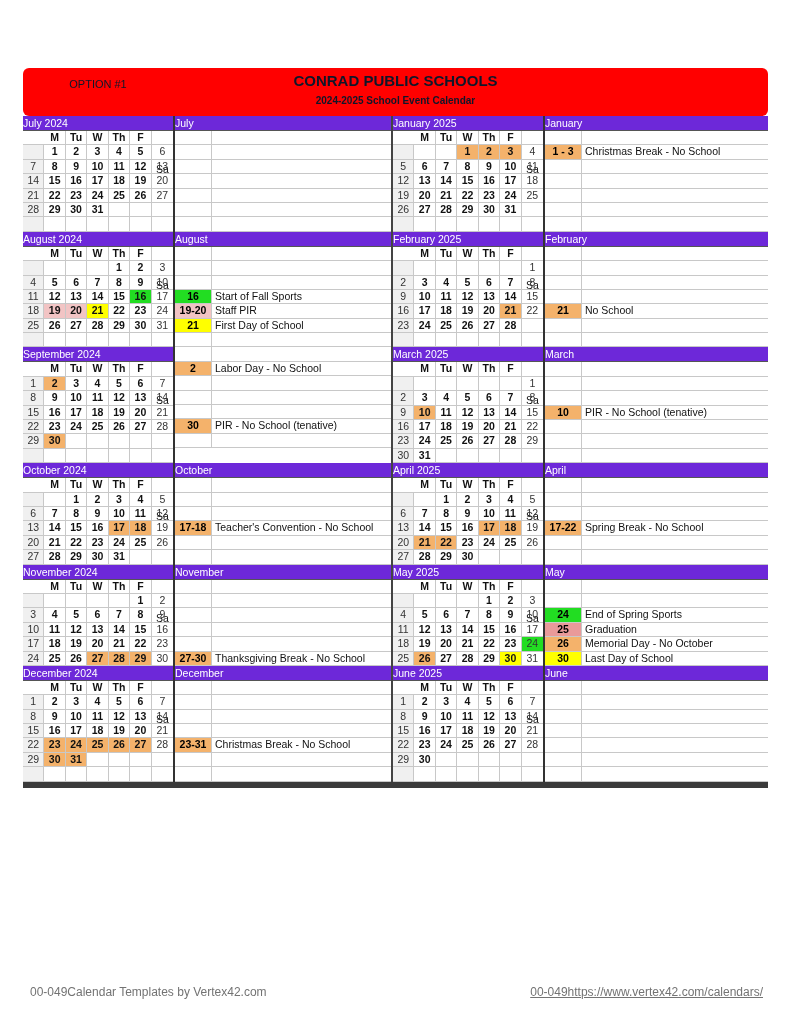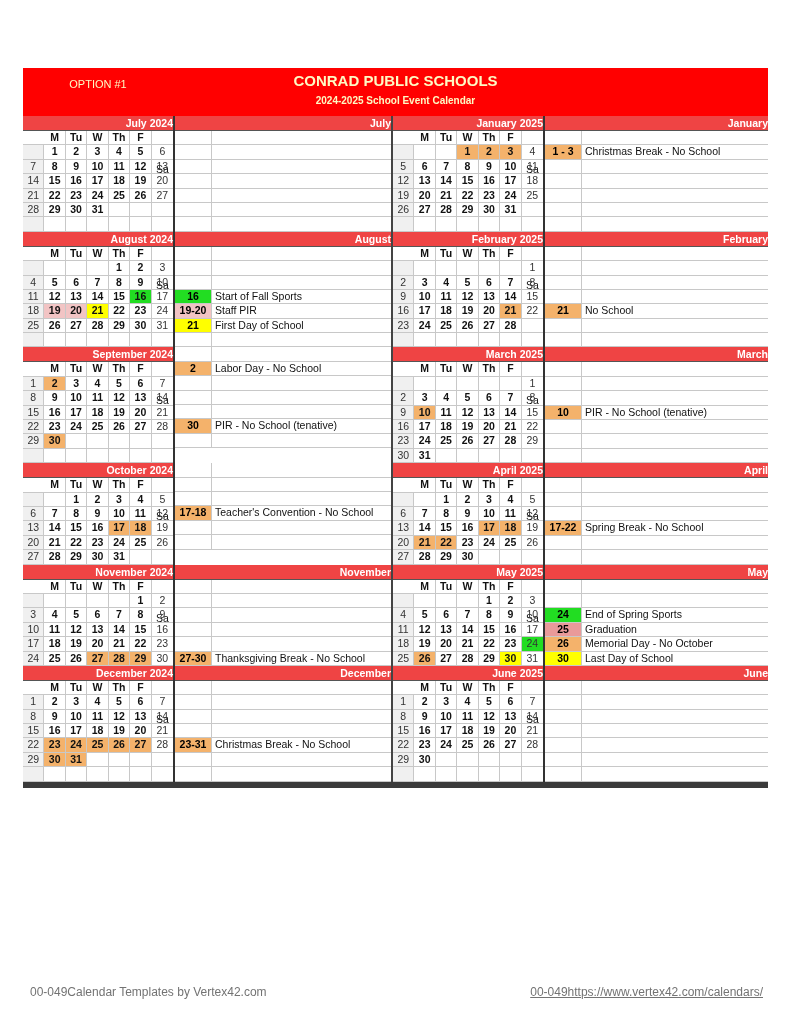--- a/index.html
+++ b/index.html
@@ -1,29 +1,29 @@
 <!DOCTYPE html>
 <html><head>
 <meta charset="utf-8">
 <style>
   html,body{margin:0;padding:0;background:#fff;}
   body{width:791px;height:1024px;position:relative;overflow:hidden;font-family:"Liberation Sans","DejaVu Sans",sans-serif;}
   .sheet{position:absolute;left:23px;top:68px;width:745px;}
-  .banner{position:relative;height:48px;background:#ff0000;color:#fef9c3;}
+  .banner{position:relative;height:48px;background:#ff0000;color:#0f172a;border-radius:6px;}
   .banner .opt{position:absolute;left:0;width:150px;top:10px;text-align:center;font-size:11px;}
   .banner .title{position:absolute;left:0;right:0;top:4px;text-align:center;font-size:15px;font-weight:bold;}
   .banner .sub{position:absolute;left:0;right:0;top:27px;text-align:center;font-size:10px;font-weight:bold;}
   .grid{display:flex;}
   .half{width:372.5px;}
   .half.left{border-right:2px solid #444;box-sizing:border-box;width:370px;}
   .half.right{width:375px;}
   .block{display:flex;}
   .mini{width:152px;border-right:2px solid #333;box-sizing:border-box;}
   .events{flex:1;}
-  .hdr{height:14px;background:#ef4444;color:#fff;font-weight:bold;font-size:10.5px;text-align:right;line-height:14px;border-bottom:1px solid #555;}
+  .hdr{height:14px;background:#6d28d9;color:#fff;font-weight:normal;font-size:10.5px;text-align:left;line-height:14px;border-bottom:1px solid #555;}
   .row{display:flex;height:14.4px;border-bottom:1px solid #c8c8c8;box-sizing:border-box;}
   .cell{width:21.7px;border-right:1px solid #c8c8c8;box-sizing:border-box;text-align:center;font-size:10.5px;line-height:13.4px;font-weight:bold;color:#111;}
   .cell:last-child{border-right:none;}
   .cell.we{font-weight:normal;color:#333;}
   .cell.su{background:#f0f0f0;}
   .cell.dn{font-weight:bold;}
   .cell.dnw{font-weight:normal;margin-top:32px;}
   .erow{display:flex;height:14.4px;border-bottom:1px solid #c8c8c8;box-sizing:border-box;}
   .edate{width:37px;border-right:1px solid #c8c8c8;box-sizing:border-box;text-align:center;font-size:10.5px;line-height:13.4px;font-weight:bold;}
   .edesc{flex:1;font-size:10.5px;line-height:13.4px;padding-left:3px;color:#111;white-space:nowrap;overflow:hidden;}
@@ -394,20 +394,21 @@
               <div class="cell we su">27</div>
               <div class="cell">28</div>
               <div class="cell">29</div>
               <div class="cell">30</div>
               <div class="cell">31</div>
               <div class="cell"></div>
               <div class="cell we"></div>
             </div>
           </div>
           <div class="events">
+            <div class="hdr">October</div>
             <div class="erow">
               <div class="edate"></div>
               <div class="edesc"></div>
             </div>
             <div class="erow">
               <div class="edate"></div>
               <div class="edesc"></div>
             </div>
             <div class="erow">
               <div class="edate"></div>

